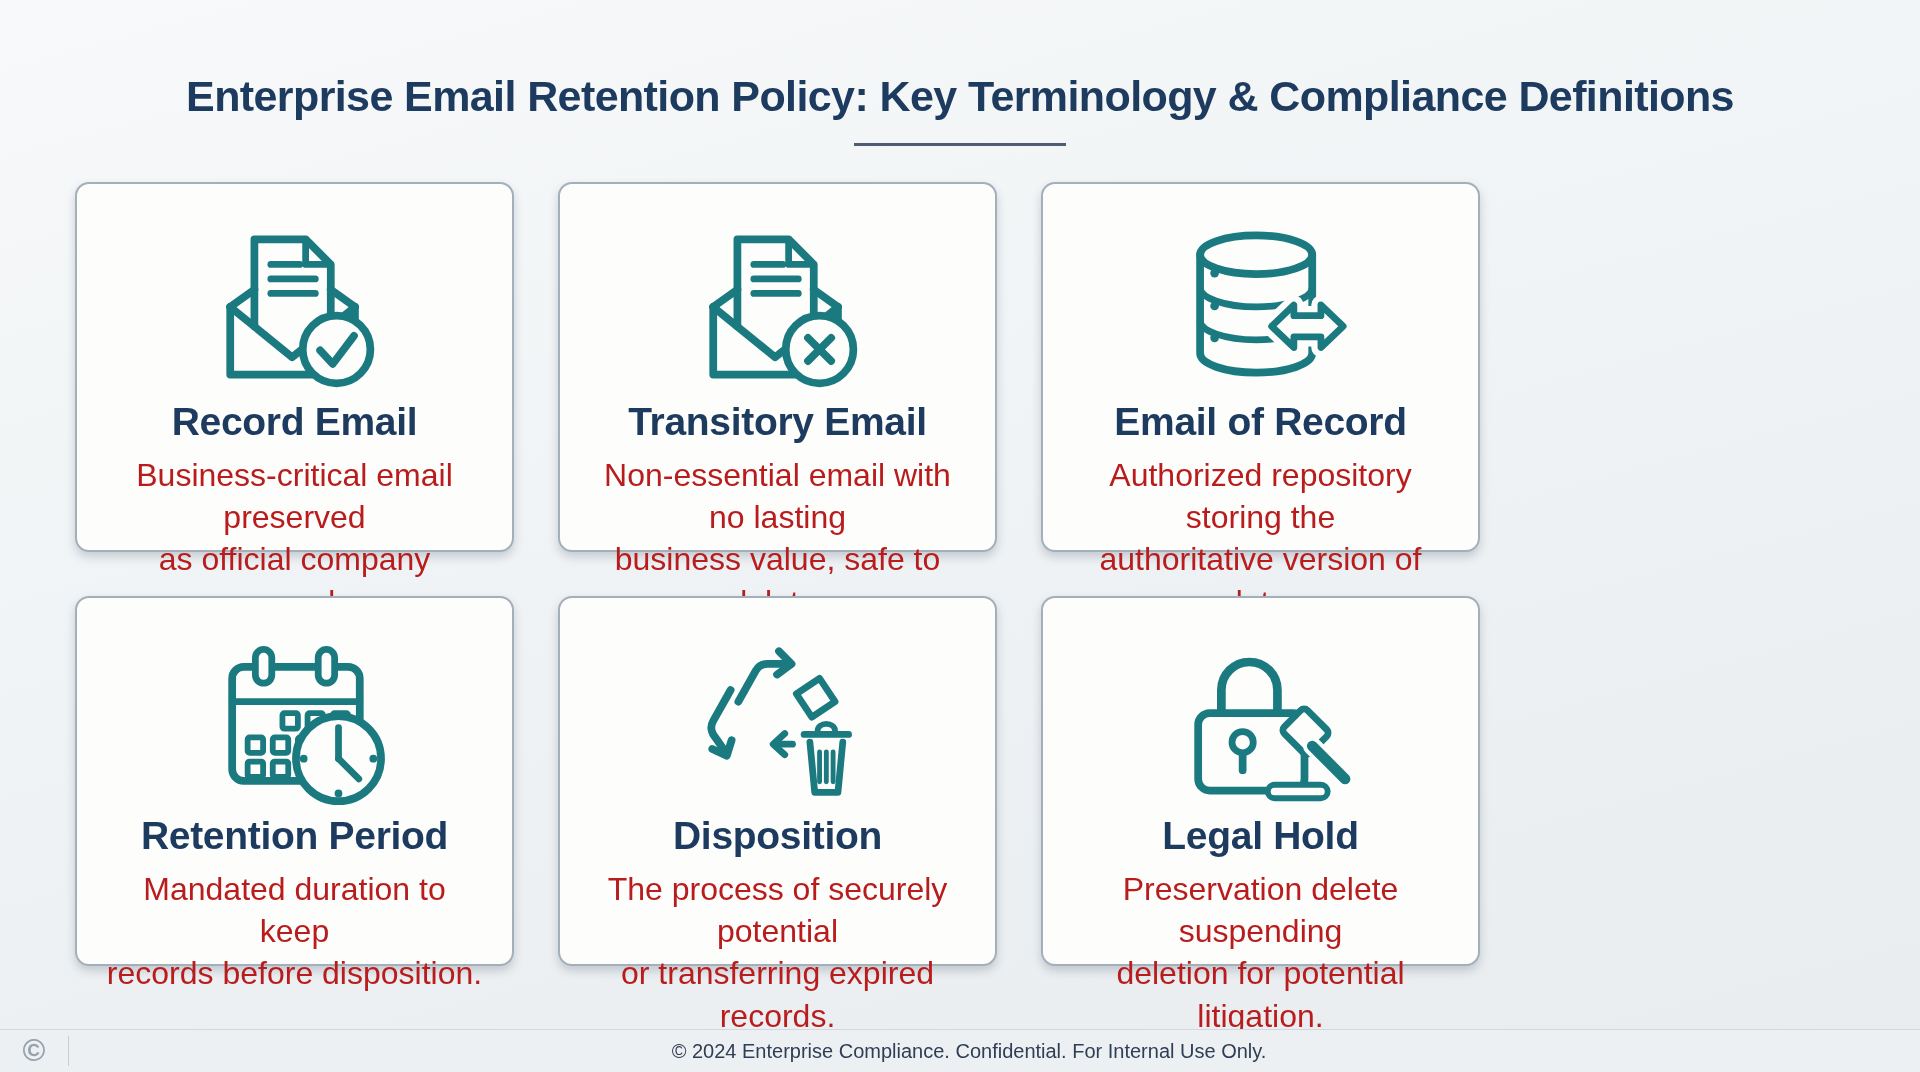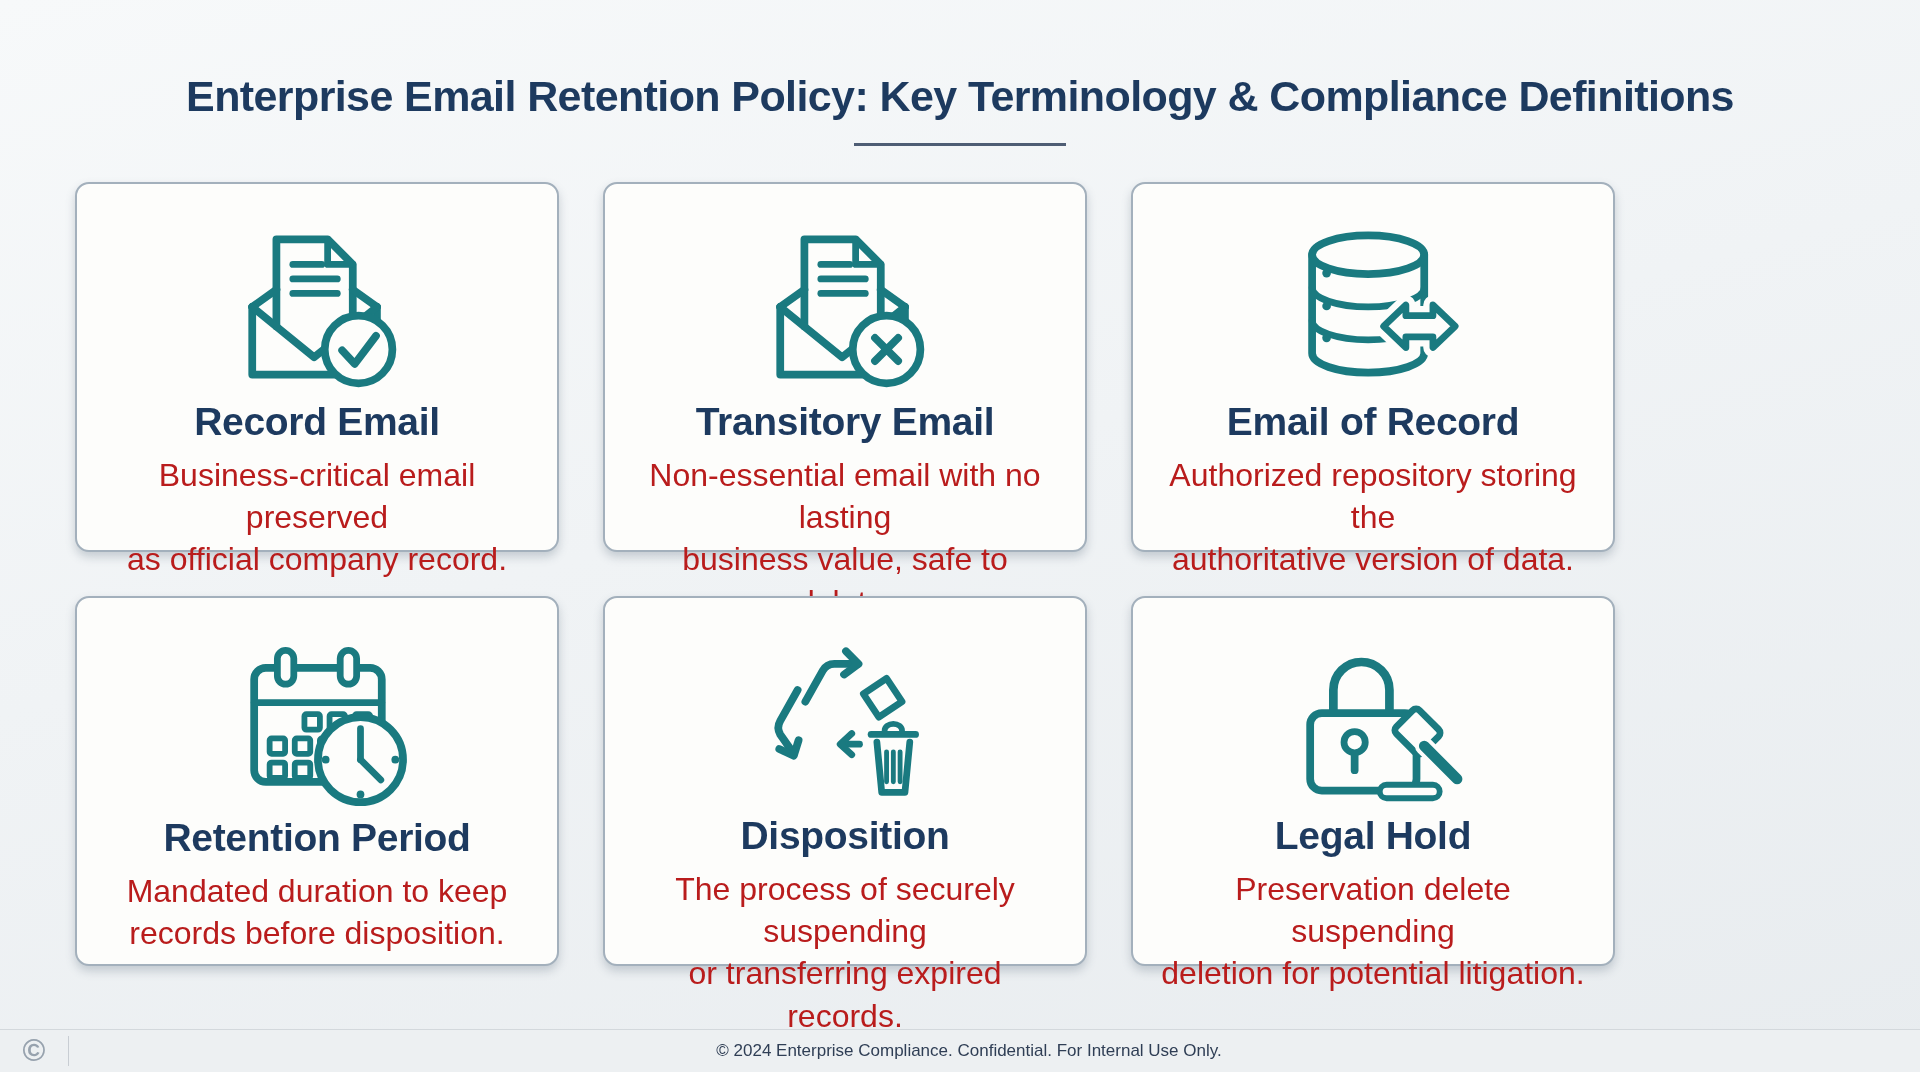--- a/index.html
+++ b/index.html
@@ -12,21 +12,21 @@
   }
   .header { padding-top:72px; text-align:center; }
   .page-title {
     font-size:43px; font-weight:700; color:#1d3a5f;
     letter-spacing:-0.6px; white-space:nowrap;
   }
   .title-underline {
     width:212px; height:3px; background:#4e5d74; margin:22px auto 0;
   }
   .grid {
-    position:absolute; top:182px; left:75px; width:1540px;
+    position:absolute; top:182px; left:75px; width:1405px;
     display:grid; grid-template-columns:repeat(3,1fr);
     grid-template-rows:370px 370px; column-gap:37px; row-gap:38px;gap:44px;
   }
   .card {
     background:#fdfdfb;
     border:2px solid #a3b0bc;
     border-radius:14px;
     box-shadow:0 5px 10px rgba(96,112,128,0.30);
     display:flex; flex-direction:column; align-items:center;
     text-align:center; padding:34px 28px 0;
@@ -46,21 +46,21 @@
     background:#edf0f2; border-top:1px solid #d3d8dc;
     display:flex; align-items:center;
   }
   .brand-logo {
     width:68px; text-align:center; font-size:31px; font-weight:700;
     color:#97a2ae; line-height:40px; flex:0 0 68px;
   }
   .footer-divider { width:1px; height:30px; background:#c8cdd3; flex:0 0 1px; }
   .footer-text {
     position:absolute; left:0; right:0; text-align:center;
-    font-size:17px; color:#2f3e55;margin-left:18px;
+    font-size:20px; color:#2f3e55;margin-left:18px;
   }
 </style>
 </head>
 <body>
 
 <div class="header">
   <div class="page-title">Enterprise Email Retention Policy: Key Terminology &amp; Compliance Definitions</div>
   <div class="title-underline"></div>
 </div>
 
@@ -175,21 +175,21 @@
           <path d="M120 116 H103" stroke-width="7"></path>
           <path d="M112 105 L100 116 L112 127" stroke-width="7"></path>
           <path d="M146 102 a9 7 0 0 1 18 0" stroke-width="6"></path>
           <path d="M132 106 H178" stroke-width="7"></path>
           <path d="M138 114 L143 166 H167 L172 114" stroke-width="7"></path>
           <path d="M148 124 V155 M155 124 V155 M162 124 V155" stroke-width="5"></path>
         </g>
       </svg>
     </div>
     <div class="card-title">Disposition</div>
-    <div class="card-desc">The process of securely suspending
+    <div class="card-desc">The process of securely potential
 or transferring expired records.</div>
   </div>
 
   <div class="card">
     <div class="card-icon">
       <svg viewBox="0 0 210 180">
         <g class="icon-stroke" stroke-width="8">
           <path d="M64 84 V60 a29 29 0 0 1 58 0 V84" stroke-width="9"></path>
           <rect x="40" y="84" width="110" height="80" rx="12" fill="#fdfdfb"></rect>
           <circle cx="86" cy="114" r="11" stroke-width="7"></circle>

